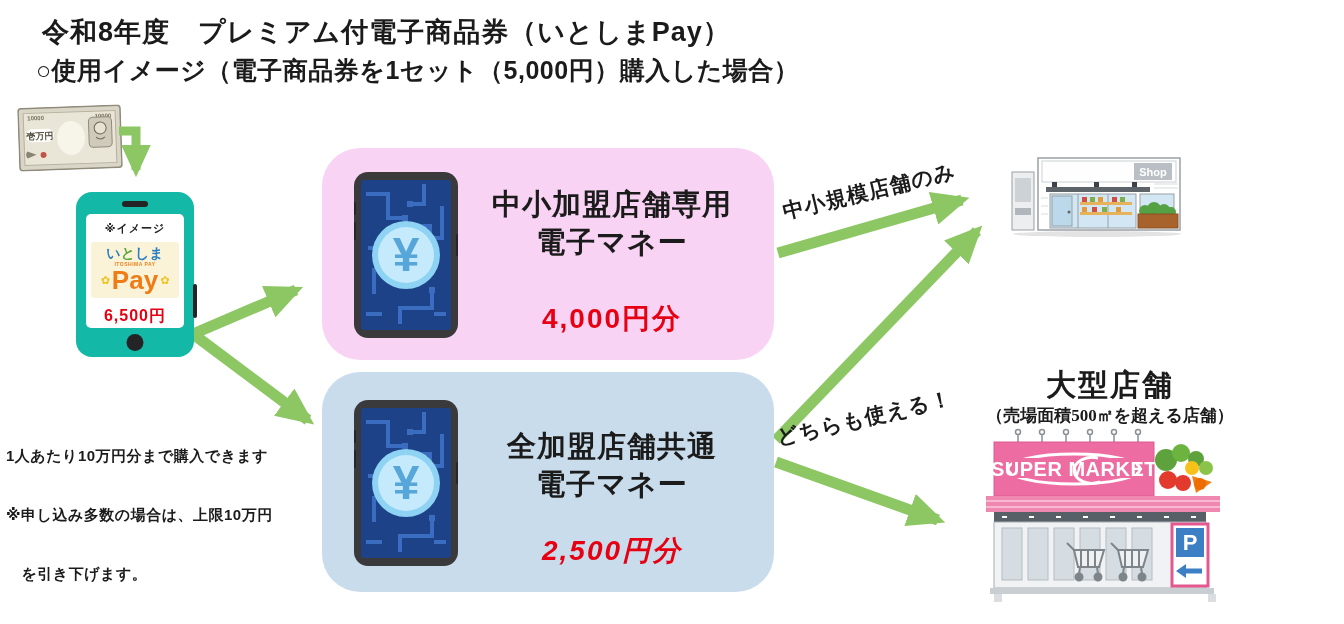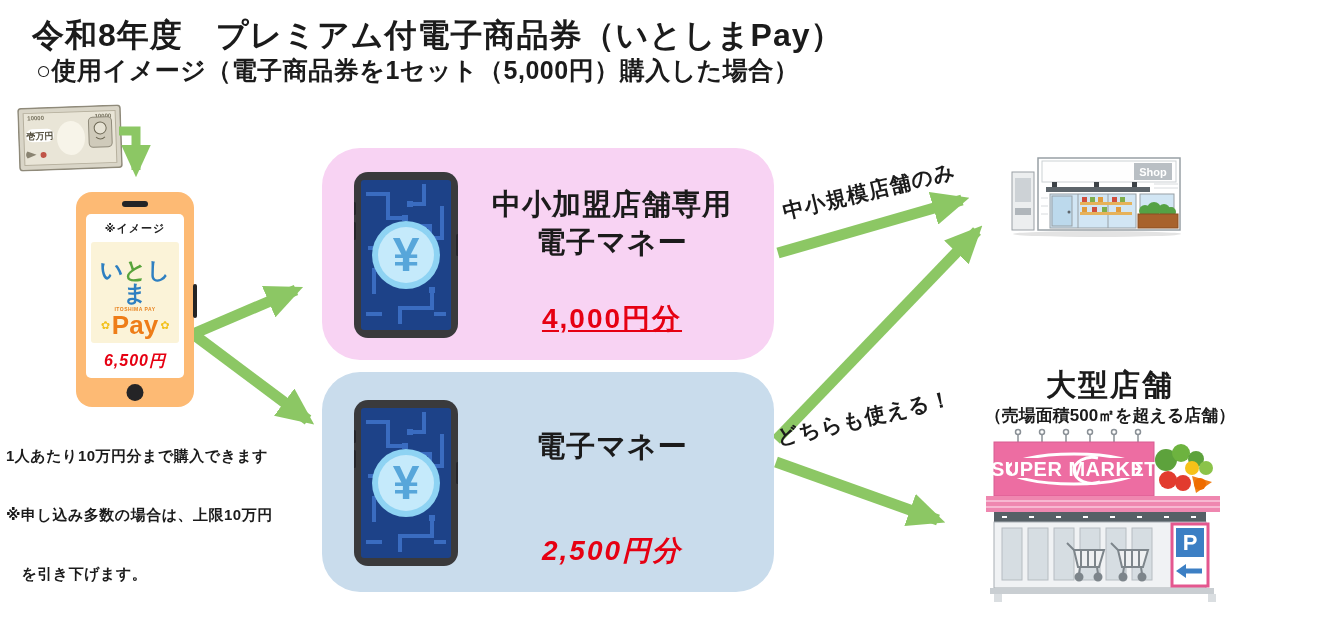--- a/index.html
+++ b/index.html
@@ -1,43 +1,43 @@
 <!DOCTYPE html>
 <html><head>
 <meta charset="utf-8">
 <style>
   * { margin:0; padding:0; box-sizing:border-box; }
   html,body { background:#ffffff; }
   body { font-family:"Liberation Sans","DejaVu Sans",sans-serif; font-weight:700; color:#1b1b1b; }
   #stage { position:relative; width:1344px; height:624px; background:#ffffff; overflow:hidden; }
 
   
-  .title    { position:absolute; left:32px; top:14px;  font-size:32px; letter-spacing:1px; white-space:nowrap; }
+  .title    { position:absolute; left:42px; top:14px;  font-size:27px; letter-spacing:1px; white-space:nowrap; }
   .subtitle { position:absolute; left:36px; top:54px;  font-size:25px; letter-spacing:0.5px; white-space:nowrap; }
 
   
   #arrows { position:absolute; left:0; top:0; width:1344px; height:624px; z-index:1; }
 
   
   .bill { position:absolute; left:18px; top:106px; width:104px; height:64px; transform:rotate(-2deg); }
 
   
-  .phone { position:absolute; left:76px; top:192px; width:118px; height:215px;
-           background:#fdba74; border-radius:16px; z-index:2;padding-left:12px; }
+  .phone { position:absolute; left:76px; top:192px; width:118px; height:165px;
+           background:#14b8a6; border-radius:16px; z-index:2;padding-left:12px; }
   .phone .speaker { position:absolute; top:9px; left:50%; transform:translateX(-50%);
                     width:26px; height:6px; background:#242426; border-radius:3px; }
   .phone .sidebtn { position:absolute; right:-3px; top:92px; width:4px; height:34px;
                     background:#242426; border-radius:2px; }
   .phone .homebtn { position:absolute; bottom:6px; left:50%; transform:translateX(-50%);
                     width:17px; height:17px; background:#242426; border-radius:50%; }
   .phone .screen  { position:absolute; left:10px; right:10px; top:22px; bottom:29px;
                     background:#ffffff; border-radius:5px; text-align:center; overflow:hidden; }
   .imgnote  { margin-top:7px; font-size:11px; color:#222; letter-spacing:1px; }
   .logocard { width:88px; margin:6px auto 0; background:#fbf3d8; border-radius:3px; padding:4px 2px 5px; }
-  .logotext { font-size:23px; line-height:1; letter-spacing:0;margin-top:13px; }
+  .logotext { font-size:14px; line-height:1; letter-spacing:0; }
   .logosub  { font-size:5px; color:#e8821e; letter-spacing:0.5px; text-align:center; margin-top:1px; }
   .payrow   { display:flex; align-items:center; justify-content:center; gap:2px; line-height:1; }
   .payword  { font-size:26px; color:#ee7d18; }
   .flower   { font-size:11px; color:#f2c11d; }
   .balance  { margin-top:8px; font-size:16px; letter-spacing:1px; }
 
   .caption { position:absolute; left:6px; top:406px; font-size:15px; line-height:1.32;
              letter-spacing:0.5px; z-index:2; white-space:pre; }
 
   
@@ -46,35 +46,35 @@
   .vbox.common { top:372px; height:220px; }
   .vphone { position:absolute; left:32px; }
   .vbox.small  .vphone { top:24px; }
   .vbox.common .vphone { top:28px; }
   .vtitle  { position:absolute; left:142px; right:14px; text-align:center;
              font-size:29px; line-height:1.3; letter-spacing:1px; }
   .vbox.small  .vtitle { top:38px; }
   .vbox.common .vtitle { top:56px; }
   .vamount { position:absolute; left:142px; right:14px; text-align:center;
              font-size:28px; letter-spacing:2px; }
-  .vbox.small  .vamount { top:152px;text-decoration:underline; }
+  .vbox.small  .vamount { top:152px; }
   .vbox.common .vamount { top:160px;font-style:italic; }
 
   
   .alabel { position:absolute; font-size:21px; letter-spacing:1px; white-space:nowrap;
             transform-origin:left center; z-index:2; }
   .alabel.small-only { left:783px; top:198px; transform:rotate(-13.5deg); }
   .alabel.both       { left:777px; top:424px; transform:rotate(-13deg); }
 
   
   .storehead { position:absolute; text-align:center; z-index:2; }
   .storehead .sname { font-size:30px; letter-spacing:2px; line-height:1.1; }
   .storehead .ssub  { font-size:17px; letter-spacing:0; margin-top:3px; }
   .storehead.small { left:955px; top:86px;  width:300px; }
-  .storehead.large { left:960px; top:368px; width:300px; }
+  .storehead.large { left:960px; top:368px; width:300px;font-family:Liberation Serif, serif; }
 
   .shopsvg   { position:absolute; left:1008px; top:154px; z-index:2; }
   .marketsvg { position:absolute; left:978px;  top:428px; z-index:2; }
 </style>
 </head>
 <body>
 
 <div id="stage">
 
   <svg id="arrows" viewBox="0 0 1344 624">
@@ -121,21 +121,21 @@
       <div class="imgnote">※イメージ</div>
       <div class="logocard">
         <div class="logotext"><span style="color: rgb(46, 127, 193);">い</span><span style="color: rgb(88, 163, 59);">と</span><span style="color: rgb(46, 127, 193);">し</span><span style="color: rgb(46, 127, 193);">ま</span></div>
         <div class="logosub">ITOSHIMA PAY</div>
         <div class="payrow">
           <span class="flower">✿</span>
           <span class="payword">Pay</span>
           <span class="flower">✿</span>
         </div>
       </div>
-      <div class="balance red-amount" style="color: rgb(230, 0, 18); font-style: italic;">6,500円</div>
+      <div class="balance red-amount" style="color: rgb(230, 0, 18);">6,500円</div>
     </div>
     <div class="homebtn"></div>
   </div>
 
   <div class="caption">
     <div>1人あたり10万円分まで購入できます</div>
     <div>※申し込み多数の場合は、上限10万円</div>
     <div>　を引き下げます。</div>
   </div>
 
@@ -196,20 +196,21 @@
         <rect x="48" y="43" width="6" height="6"></rect>
           <rect x="53" y="29" width="6" height="6"></rect>
         <rect x="33" y="95" width="6" height="6"></rect>
           <rect x="75" y="115" width="6" height="6"></rect>
       </g>
       <circle cx="52" cy="83" r="34" fill="#8ed3f3"></circle>
       <circle cx="52" cy="83" r="28" fill="#c5eafb"></circle>
       <text x="52" y="99" font-size="48" font-weight="bold" fill="#57a6da" text-anchor="middle">¥</text>
     </svg>
     <div class="vtitle">
+      <div>全加盟店舗共通</div>
       <div>電子マネー</div>
     </div>
     <div class="vamount red-amount" style="color: rgb(230, 0, 18);">2,500円分</div>
   </div>
 
   <div class="alabel small-only">中小規模店舗のみ</div>
   <div class="alabel both">どちらも使える！</div>
 
 
   <svg class="shopsvg" width="178" height="84" viewBox="0 0 178 84">

